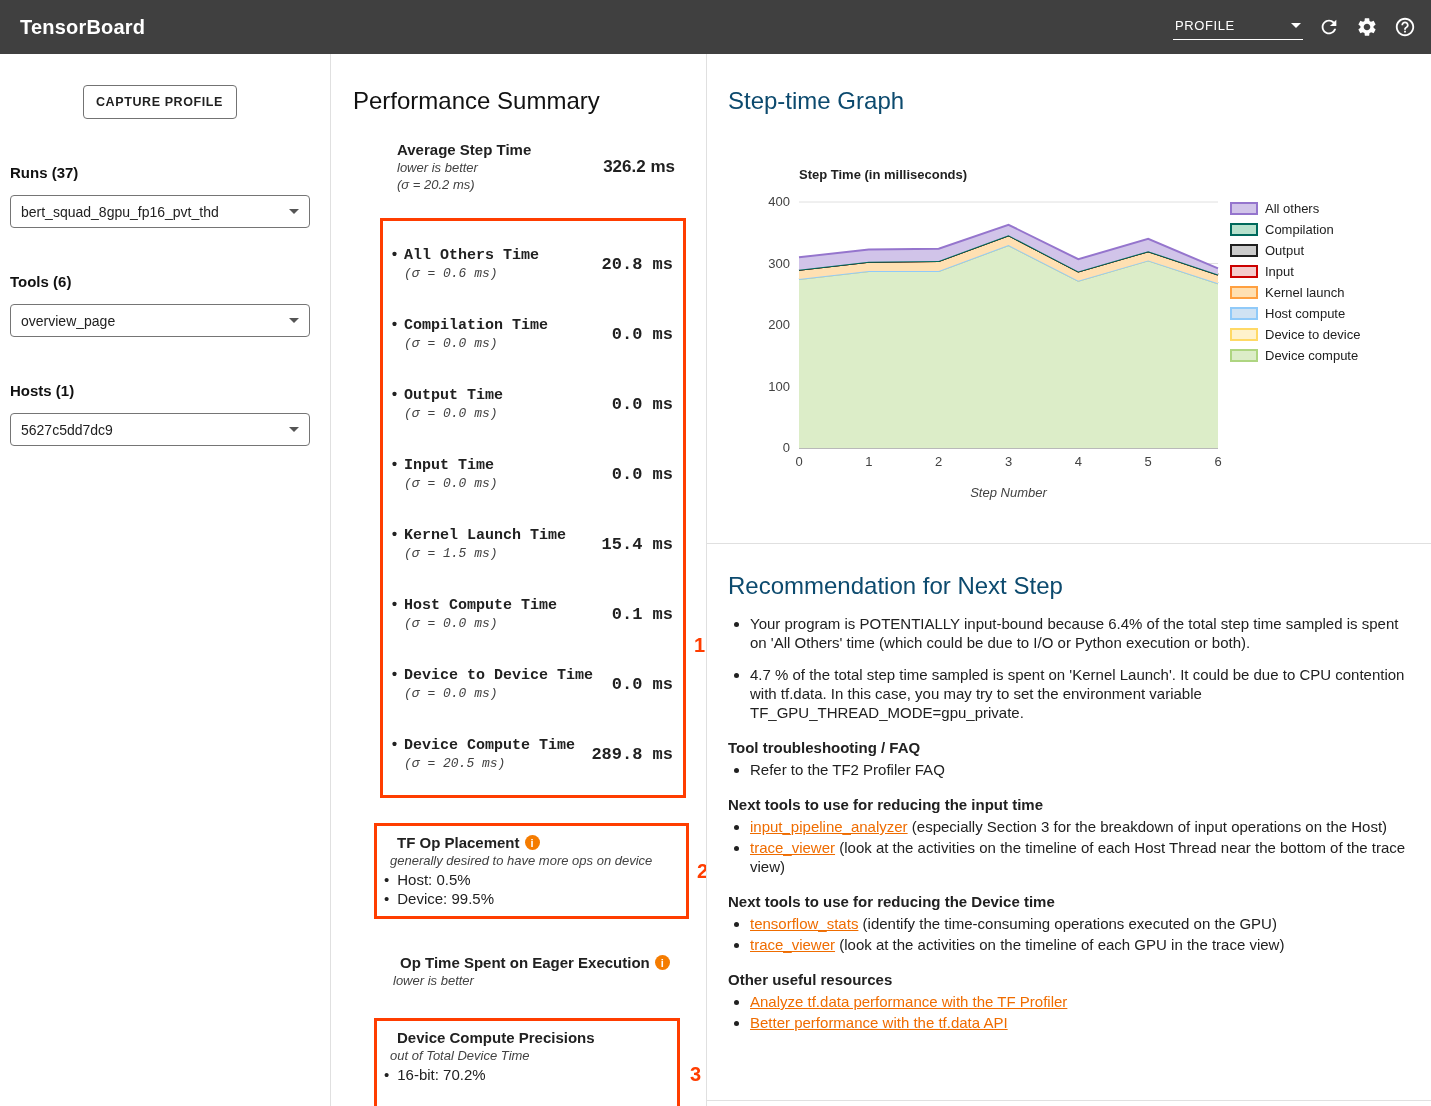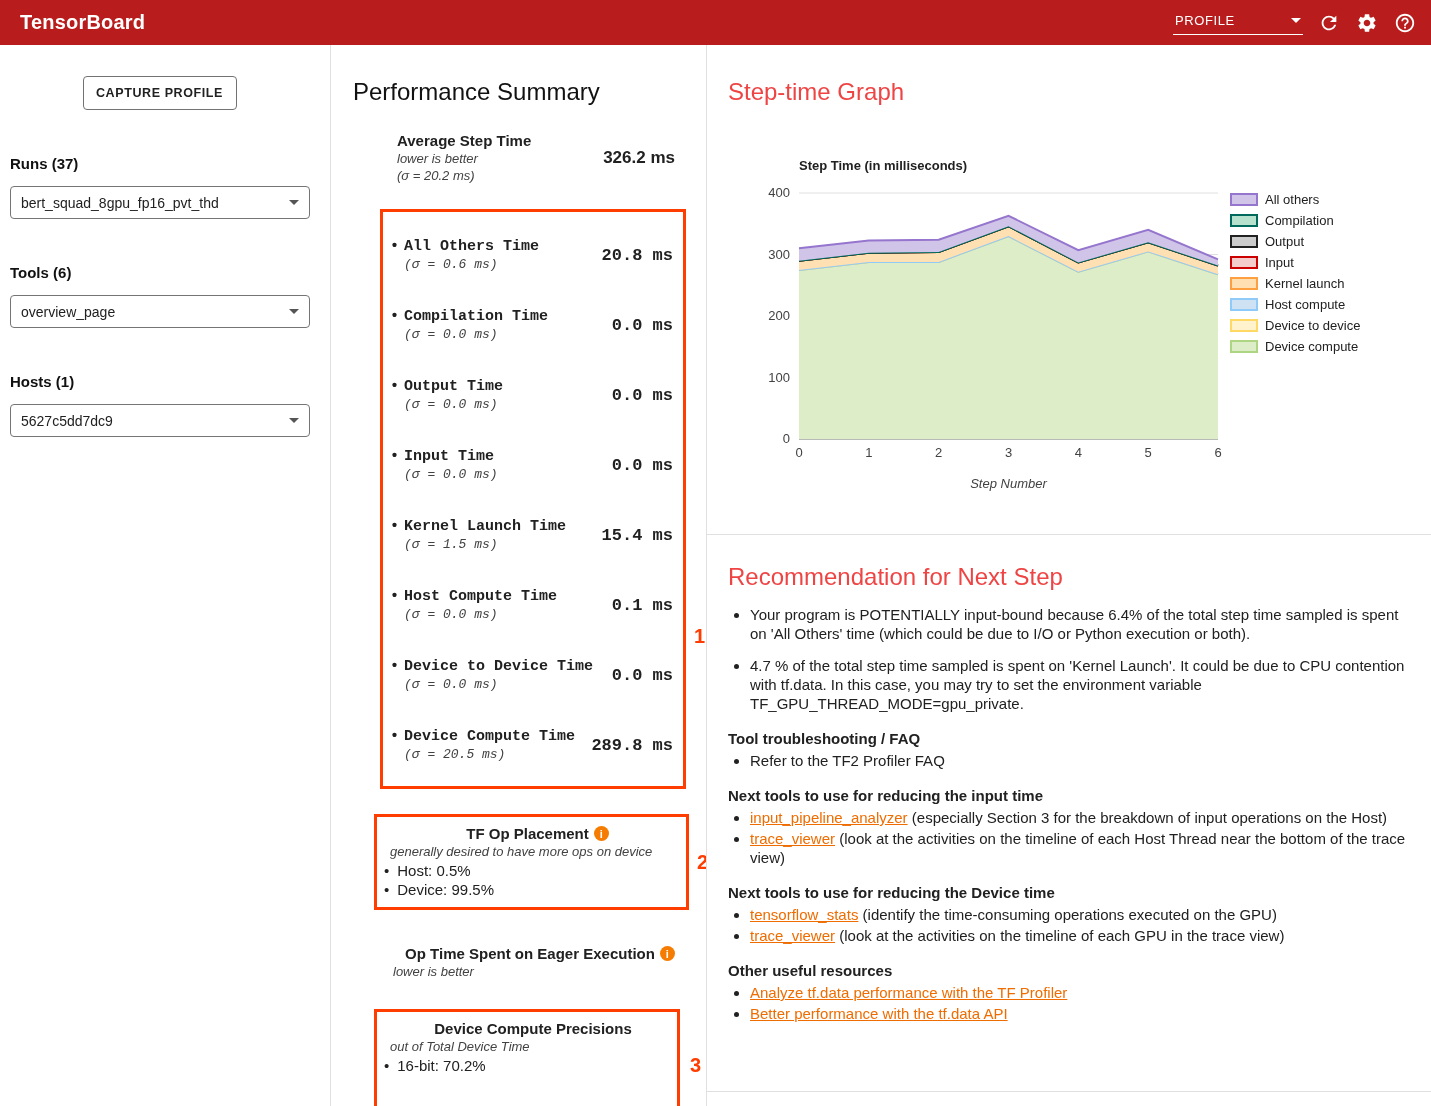--- a/index.html
+++ b/index.html
@@ -1,20 +1,20 @@
 <!DOCTYPE html>
 <html><head>
 <meta charset="utf-8">
 <style>
   * { box-sizing: border-box; margin: 0; padding: 0; }
   html,body { width:1431px; height:1106px; overflow:hidden; background:#fff;
     font-family:"Liberation Sans", sans-serif; color:#212121; }
 
   
-  .header { height:45px; background:#b91c1c; color:#fff; display:flex;
+  .header { height:54px; background:#404040; color:#fff; display:flex;
     align-items:center; justify-content:space-between; padding:0 14px 0 20px; }
   .app-title { font-size:20px; font-weight:bold; letter-spacing:.2px; }
   .header-right { display:flex; align-items:center; gap:14px; }
   .profile-select { display:flex; align-items:center; justify-content:space-between;
     width:130px; border-bottom:1px solid #fff; padding:3px 2px 6px; font-size:13px;
     letter-spacing:.6px; cursor:pointer; }
   .tri-white { width:0; height:0; border-left:5px solid transparent;
     border-right:5px solid transparent; border-top:5px solid #fff; }
   .hicon { width:24px; height:24px; display:flex; align-items:center; justify-content:center; cursor:pointer; }
   .hicon svg { width:22px; height:22px; fill:#fff; }
@@ -55,33 +55,33 @@
   .annot-3 { right:-24px; top:42px; }
 
   .perf-row { display:flex; align-items:center; justify-content:space-between; height:70px;font-family:Liberation Mono, monospace; }
   .perf-left { display:flex; }
   .perf-bullet { width:14px; font-size:15px; font-weight:bold; }
   .perf-bullet::before { content:"•"; }
   .perf-name { font-size:15px; font-weight:bold; }
   .perf-sigma { font-size:13px; font-style:italic; color:#424242; margin-top:2px; }
 
   .stat-block { margin-left:27px; margin-top:35px; width:300px; }
-  .stat-title-line { display:flex; align-items:center; gap:5px; margin-left:15px;justify-content:center; }
+  .stat-title-line { display:flex; align-items:center; gap:5px; margin-left:15px; }
   .stat-title { font-size:15px; font-weight:bold; }
   .info-icon { width:15px; height:15px; border-radius:50%; background:#f57c00; color:#fff;
     font-size:11px; font-weight:bold; display:inline-flex; align-items:center;
     justify-content:center; cursor:pointer; }
   .info-icon::before { content:"i"; }
   .stat-note { font-size:13px; font-style:italic; color:#424242; margin:2px 0 2px 8px; }
   .stat-item { font-size:15px; color:#212121; line-height:19px; display:flex; }
   .stat-item::before { content:"•"; margin:0 8px 0 2px; }
 
   
   .graph-section { height:490px; border-bottom:1px solid #e0e0e0; padding:33px 0 0 21px; }
-  .sec-title { font-size:24px; font-weight:500; color:#ef4444; }
+  .sec-title { font-size:24px; font-weight:500; color:#0c4a6e; }
   .chart-wrap { margin-top:8px; }
   svg text { font-family:"Liberation Sans", sans-serif; }
   .tick { font-size:13px; fill:#424242; }
   .chart-title { font-size:13px; font-weight:bold; fill:#212121; }
   .axis-label { font-size:13px; font-style:italic; fill:#424242; }
   .legend-label { font-size:13px; fill:#212121; }
 
   
   .recommendation { height:557px; border-bottom:1px solid #e0e0e0; padding:28px 24px 0 21px; overflow:hidden; }
   .rec-bullets { margin:14px 0 0 22px; max-width:680px; }

